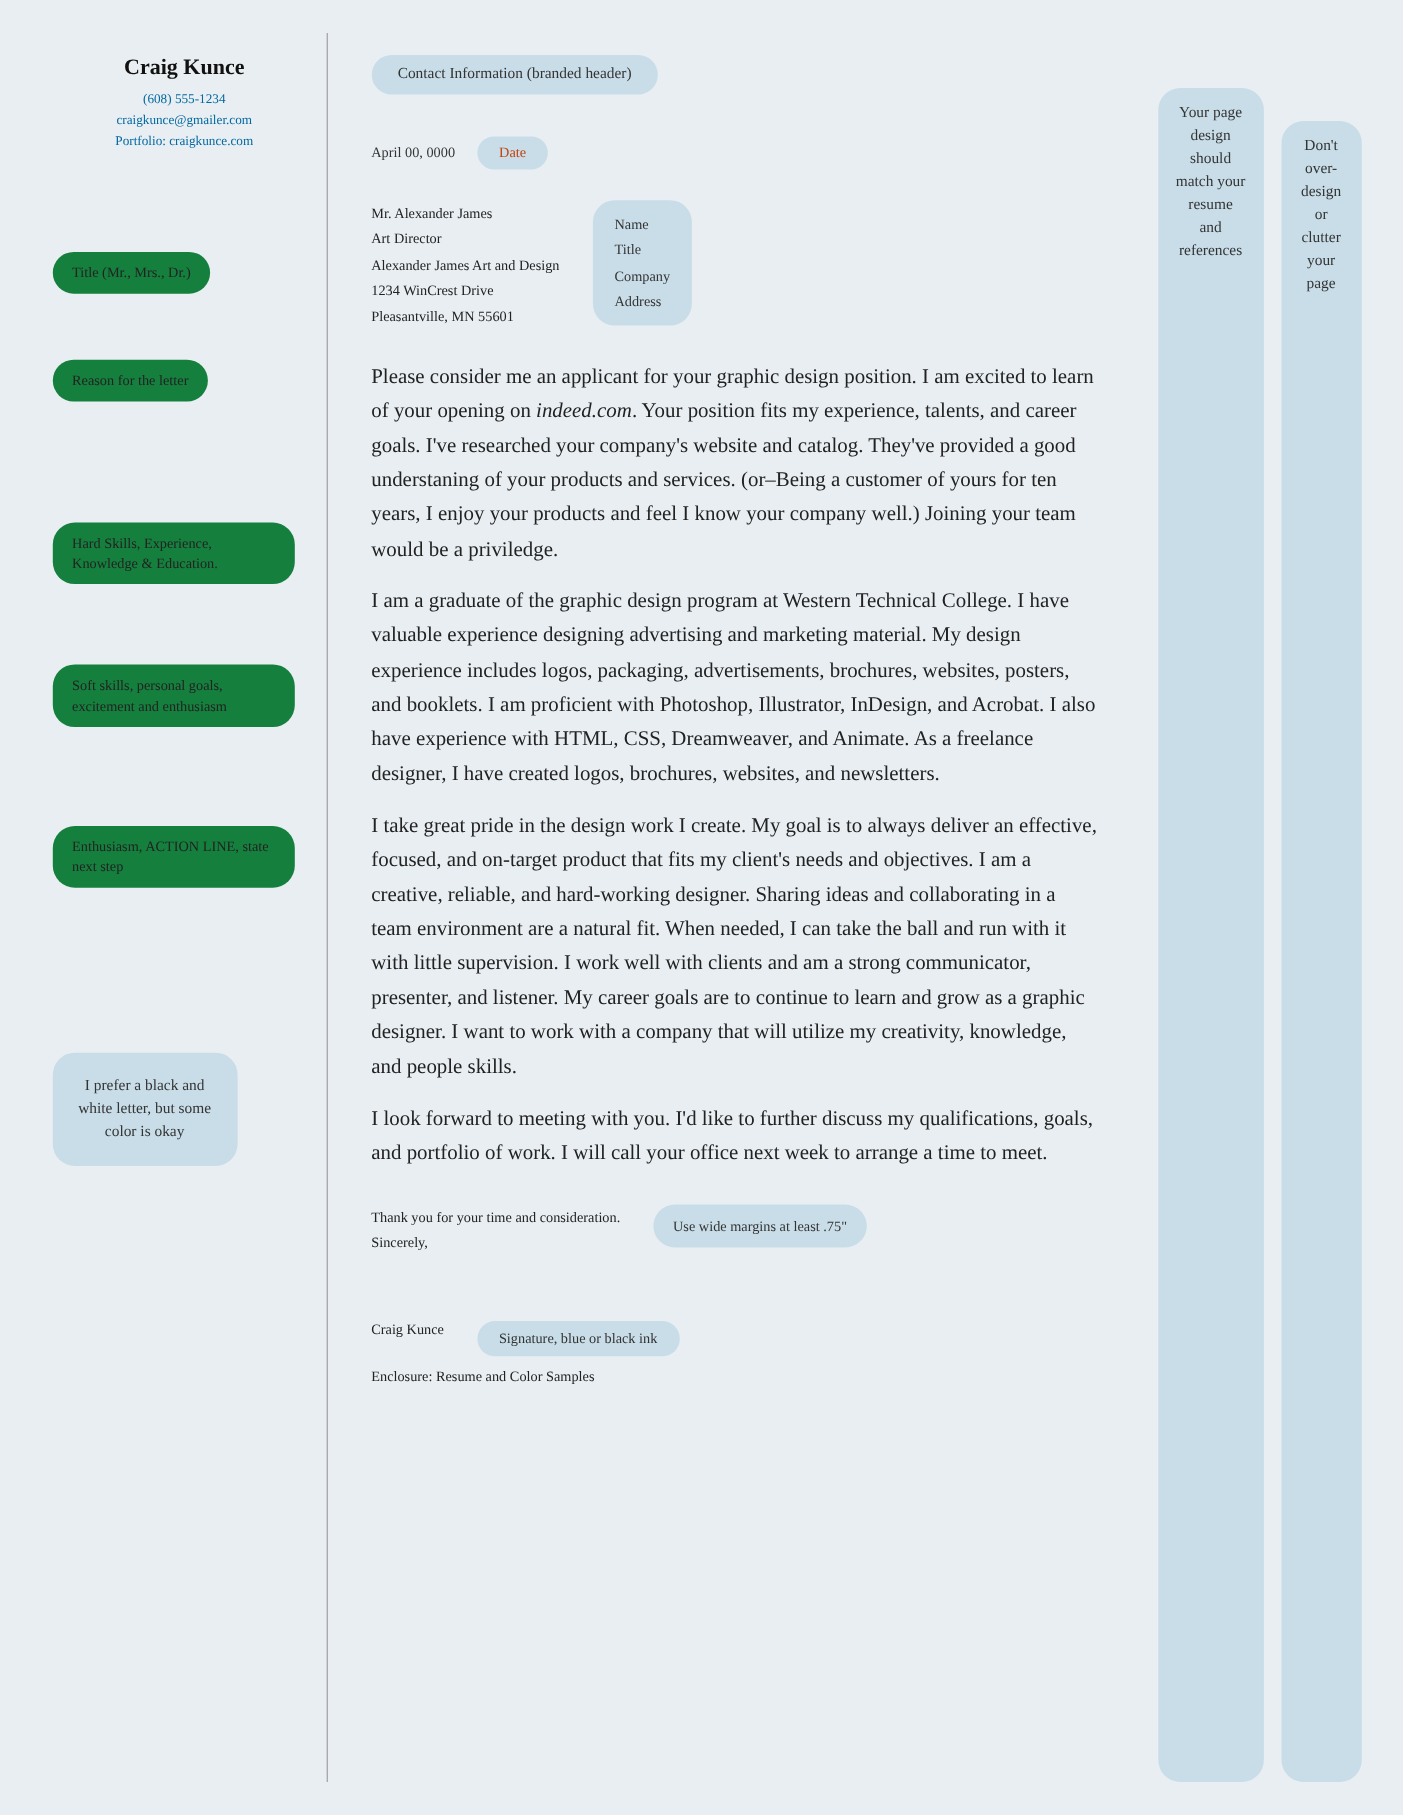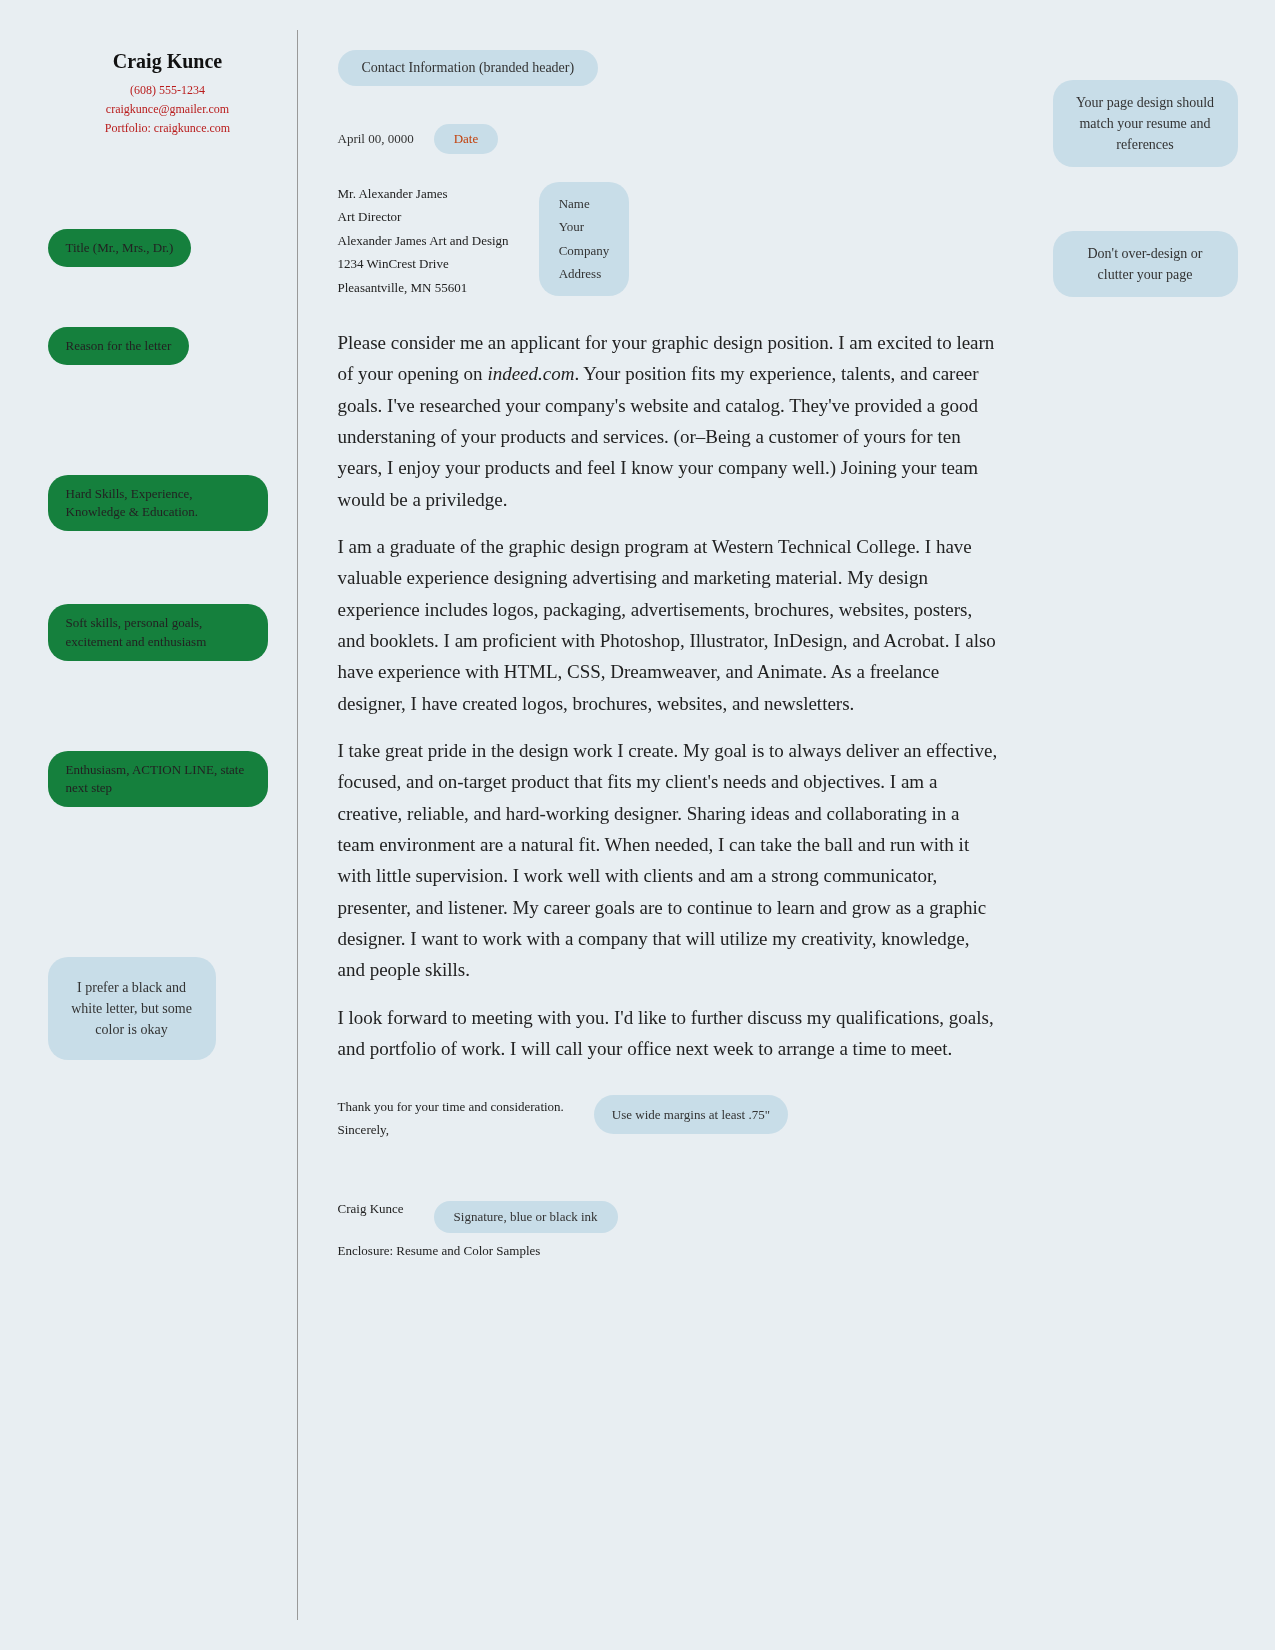--- a/index.html
+++ b/index.html
@@ -32,21 +32,21 @@
     .sidebar-name {
       font-weight: bold;
       font-size: 20px;
       text-align: center;
       margin-bottom: 8px;
       color: #111;
     }
     .sidebar-contact {
       text-align: center;
       font-size: 12px;
-      color: #b91c1c;
+      color: #0369a1;
       line-height: 1.6;
       margin-bottom: 30px;
     }
     .divider-vertical {
       position: absolute;
       right: 0;
       top: 0;
       bottom: 0;
       width: 1px;
       background: #999;
@@ -79,22 +79,21 @@
       margin-bottom: 0;
     }
 
     
     .right-annotations {
       width: 200px;
       flex-shrink: 0;
       padding-top: 20px;
       padding-left: 15px;
       display: flex;
-      flex-direction: column;
-      gap: 4px;
+      gap: 16px;
       position: relative;
     }
     .right-bubble {
       background: #c8dde8;
       border-radius: 20px;
       padding: 12px 16px;
       font-size: 14px;
       color: #333;
       line-height: 1.5;
       text-align: center;
@@ -273,21 +272,21 @@
     <div class="address-row">
       <div class="address-block">
         <div>Mr. Alexander James</div>
         <div>Art Director</div>
         <div>Alexander James Art and Design</div>
         <div>1234 WinCrest Drive</div>
         <div>Pleasantville, MN 55601</div>
       </div>
       <div class="address-annotation">
         <div>Name</div>
-        <div>Your</div>
+        <div>Title</div>
         <div>Company</div>
         <div>Address</div>
       </div>
     </div>
 
 
     <div class="letter-body">
       <p>Please consider me an applicant for your graphic design position. I am excited to learn of your opening on <em>indeed.com</em>. Your position fits my experience, talents, and career goals. I've researched your company's website and catalog. They've provided a good understaning of your products and services. (or–Being a customer of yours for ten years, I enjoy your products and feel I know your company well.) Joining your team would be a priviledge.</p>
       <p>I am a graduate of the graphic design program at Western Technical College. I have valuable experience designing advertising and marketing material. My design experience includes logos, packaging, advertisements, brochures, websites, posters, and booklets. I am proficient with Photoshop, Illustrator, InDesign, and Acrobat. I also have experience with HTML, CSS, Dreamweaver, and Animate. As a freelance designer, I have created logos, brochures, websites, and newsletters.</p>
       <p>I take great pride in the design work I create. My goal is to always deliver an effective, focused, and on-target product that fits my client's needs and objectives. I am a creative, reliable, and hard-working designer. Sharing ideas and collaborating in a team environment are a natural fit. When needed, I can take the ball and run with it with little supervision. I work well with clients and am a strong communicator, presenter, and listener. My career goals are to continue to learn and grow as a graphic designer. I want to work with a company that will utilize my creativity, knowledge, and people skills.</p>

